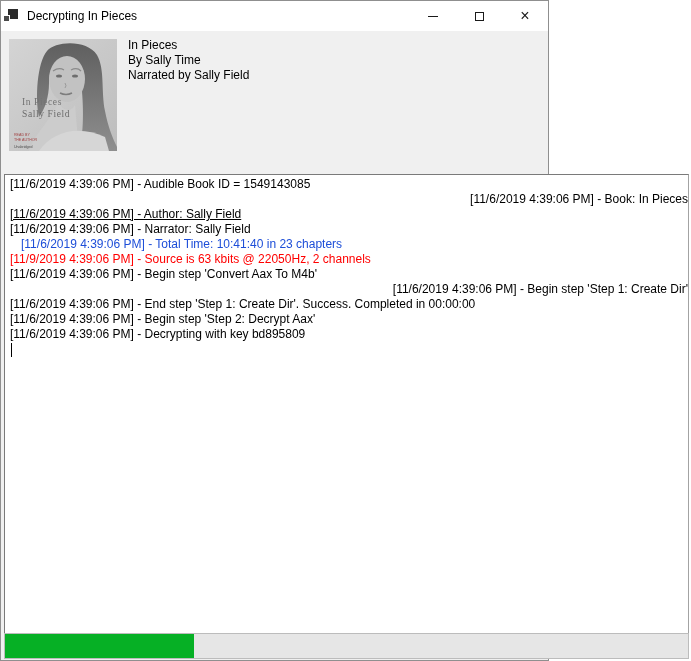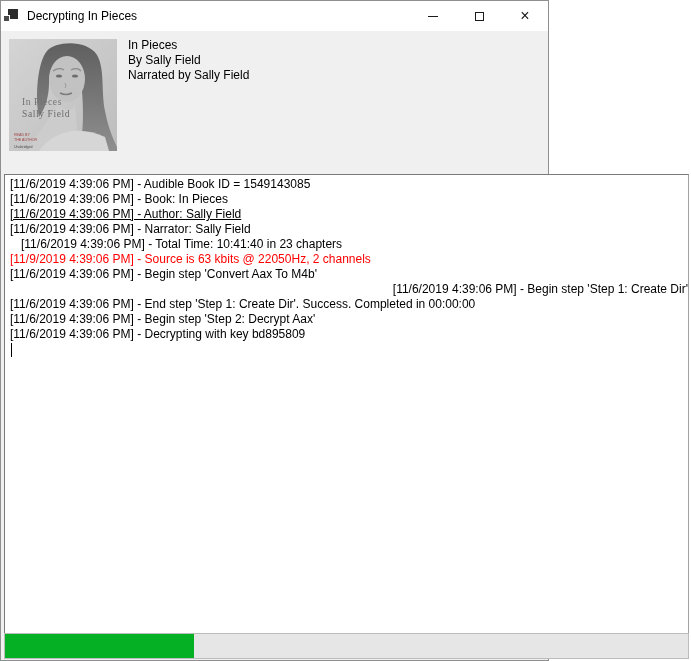--- a/index.html
+++ b/index.html
@@ -136,30 +136,30 @@
 
     <text x="13" y="66" font-family="Liberation Serif, serif" font-size="9.5" letter-spacing="0.6" fill="#737373">In Pieces</text>
     <text x="13" y="78" font-family="Liberation Serif, serif" font-size="9.5" letter-spacing="0.6" fill="#6b6b6b">Sally Field</text>
     <text x="5" y="97" font-family="Liberation Sans, sans-serif" font-size="3.6" fill="#a04040">READ BY</text>
     <text x="5" y="102" font-family="Liberation Sans, sans-serif" font-size="3.6" fill="#a04040">THE AUTHOR</text>
     <text x="5" y="109" font-family="Liberation Sans, sans-serif" font-size="3.6" fill="#4a4a4a">Unabridged</text>
   </svg>
 
   <div class="book-info">
     <div>In Pieces</div>
-    <div>By Sally Field</div>
+    <div>By Sally Time</div>
     <div>Narrated by Sally Field</div>
   </div>
 
   <div class="log-box">
     <div class="log-line" style="color: rgb(0, 0, 0);">[11/6/2019 4:39:06 PM] - Audible Book ID = 1549143085</div>
-    <div class="log-line" style="color: rgb(0, 0, 0);">[11/6/2019 4:39:06 PM] - Book: In Pieces</div>
+    <div class="log-line" style="color: rgb(0, 0, 0); text-align: right;">[11/6/2019 4:39:06 PM] - Book: In Pieces</div>
     <div class="log-line" style="color: rgb(0, 0, 0); text-decoration: underline;">[11/6/2019 4:39:06 PM] - Author: Sally Field</div>
     <div class="log-line" style="color: rgb(0, 0, 0);">[11/6/2019 4:39:06 PM] - Narrator: Sally Field</div>
-    <div class="log-line" style="color: #000000; padding-left: 11px;">[11/6/2019 4:39:06 PM] - Total Time: 10:41:40 in 23 chapters</div>
+    <div class="log-line" style="color: #1d4ed8; padding-left: 11px;">[11/6/2019 4:39:06 PM] - Total Time: 10:41:40 in 23 chapters</div>
     <div class="log-line" style="color: rgb(255, 0, 0);">[11/9/2019 4:39:06 PM] - Source is 63 kbits @ 22050Hz, 2 channels</div>
     <div class="log-line" style="color: rgb(0, 0, 0);">[11/6/2019 4:39:06 PM] - Begin step 'Convert Aax To M4b'</div>
     <div class="log-line" style="color: rgb(0, 0, 0); text-align: right;">[11/6/2019 4:39:06 PM] - Begin step 'Step 1: Create Dir'</div>
     <div class="log-line" style="color: rgb(0, 0, 0);">[11/6/2019 4:39:06 PM] - End step 'Step 1: Create Dir'. Success. Completed in 00:00:00</div>
     <div class="log-line" style="color: rgb(0, 0, 0);">[11/6/2019 4:39:06 PM] - Begin step 'Step 2: Decrypt Aax'</div>
     <div class="log-line" style="color: rgb(0, 0, 0);">[11/6/2019 4:39:06 PM] - Decrypting with key bd895809</div>
     <div class="caret"></div>
   </div>
 
   <div class="progress">

